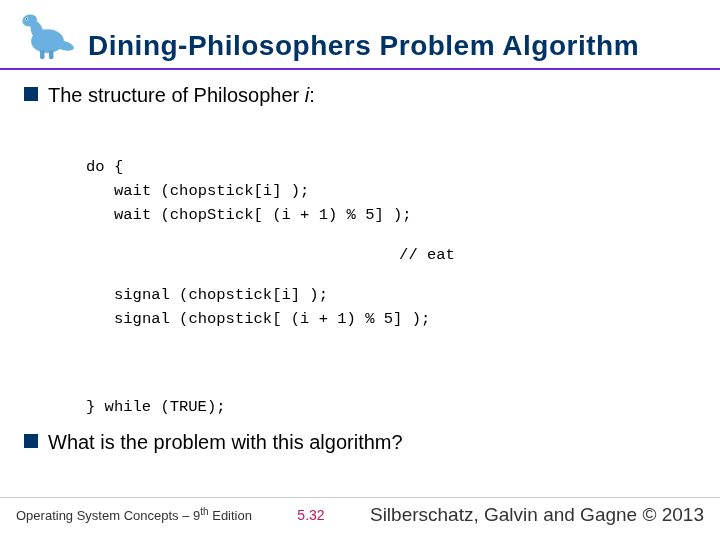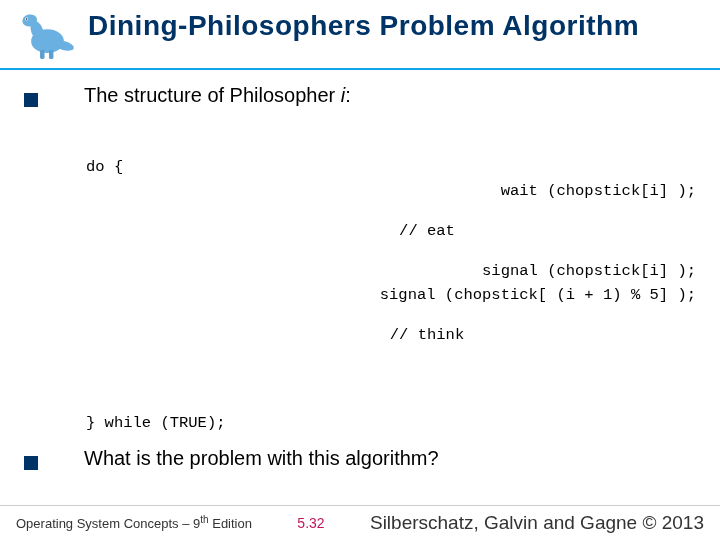--- a/index.html
+++ b/index.html
@@ -7,23 +7,23 @@
       width: 720px;
       height: 540px;
       background: #fff;
       font-family: Arial, sans-serif;
       overflow: hidden;
     }
 
     
     .header {
       display: flex;
-      align-items: flex-start;
+      align-items: flex-end;
       padding: 10px 16px 6px 16px;
-      border-bottom: 2px solid #0ea5e9;
+      border-bottom: 2px solid #6d28d9;
       background: #fff;
     }
     .header-dino {
       width: 60px;
       height: 52px;
       margin-right: 12px;
       flex-shrink: 0;
     }
     .header-title {
       font-size: 28px;
@@ -32,23 +32,22 @@
       letter-spacing: 0.5px;
     }
 
     
     .content {
       padding: 14px 24px 0 24px;
     }
 
     .bullet-row {
       display: flex;
-      align-items: flex-end;
+      align-items: flex-start;
       margin-bottom: 10px;
-      gap: 36px;
     }
     .bullet-square {
       width: 14px;
       height: 14px;
       background: #003366;
       flex-shrink: 0;
       margin-top: 3px;
       margin-right: 10px;
     }
     .bullet-text {
@@ -62,36 +61,36 @@
     
     .code-block {
       font-family: 'Courier New', Courier, monospace;
       font-size: 15.5px;
       color: #000;
       line-height: 1.55;
       margin-left: 34px;
       margin-top: 4px;
     }
     .code-block .indent1 { padding-left: 28px; margin-top: 48px; }
-    .code-block .indent2 { padding-left: 56px; text-align: right; }
+    .code-block .indent2 { padding-left: 56px; }
     .code-block .comment-line {
       text-align: center;
       padding-left: 100px;
       margin: 8px 0;
       font-family: Liberation Mono, monospace;
     }
     .code-line {
       display: block;
     }
     .spacer { height: 8px; }
 
     
     .footer {
       position: absolute;
-      bottom: 0;
+      bottom: 8px;
       left: 0;
       right: 0;
       display: flex;
       justify-content: space-between;
       align-items: center;
       padding: 6px 16px;
       border-top: 1px solid #ccc;
       background: #fff;
     }
     .footer-left {
@@ -141,27 +140,27 @@
   <div class="bullet-row">
     <div class="bullet-square"></div>
     <span class="bullet-text">
       The structure of Philosopher <em>i</em>:
     </span>
   </div>
 
   <div class="code-block">
     <span class="code-line indent1">do {</span>
     <span class="code-line indent2">wait (chopstick[i] );</span>
+    <span class="code-line indent2">wait (chopStick[ (i + 1) % 5] );</span>
     <div class="spacer"></div>
     <span class="code-line comment-line">//  eat</span>
     <div class="spacer"></div>
     <span class="code-line indent2">signal (chopstick[i] );</span>
     <span class="code-line indent2">signal (chopstick[ (i + 1) % 5] );</span>
     <div class="spacer"></div>
-    <span class="code-line comment-line">//  think</span>
     <div class="spacer"></div>
     <span class="code-line indent1">} while (TRUE);</span>
   </div>
 
   <div class="bullet-row" style="margin-top:12px;">
     <div class="bullet-square"></div>
     <span class="bullet-text">What is the problem with this algorithm?</span>
   </div>
 
 </div>

